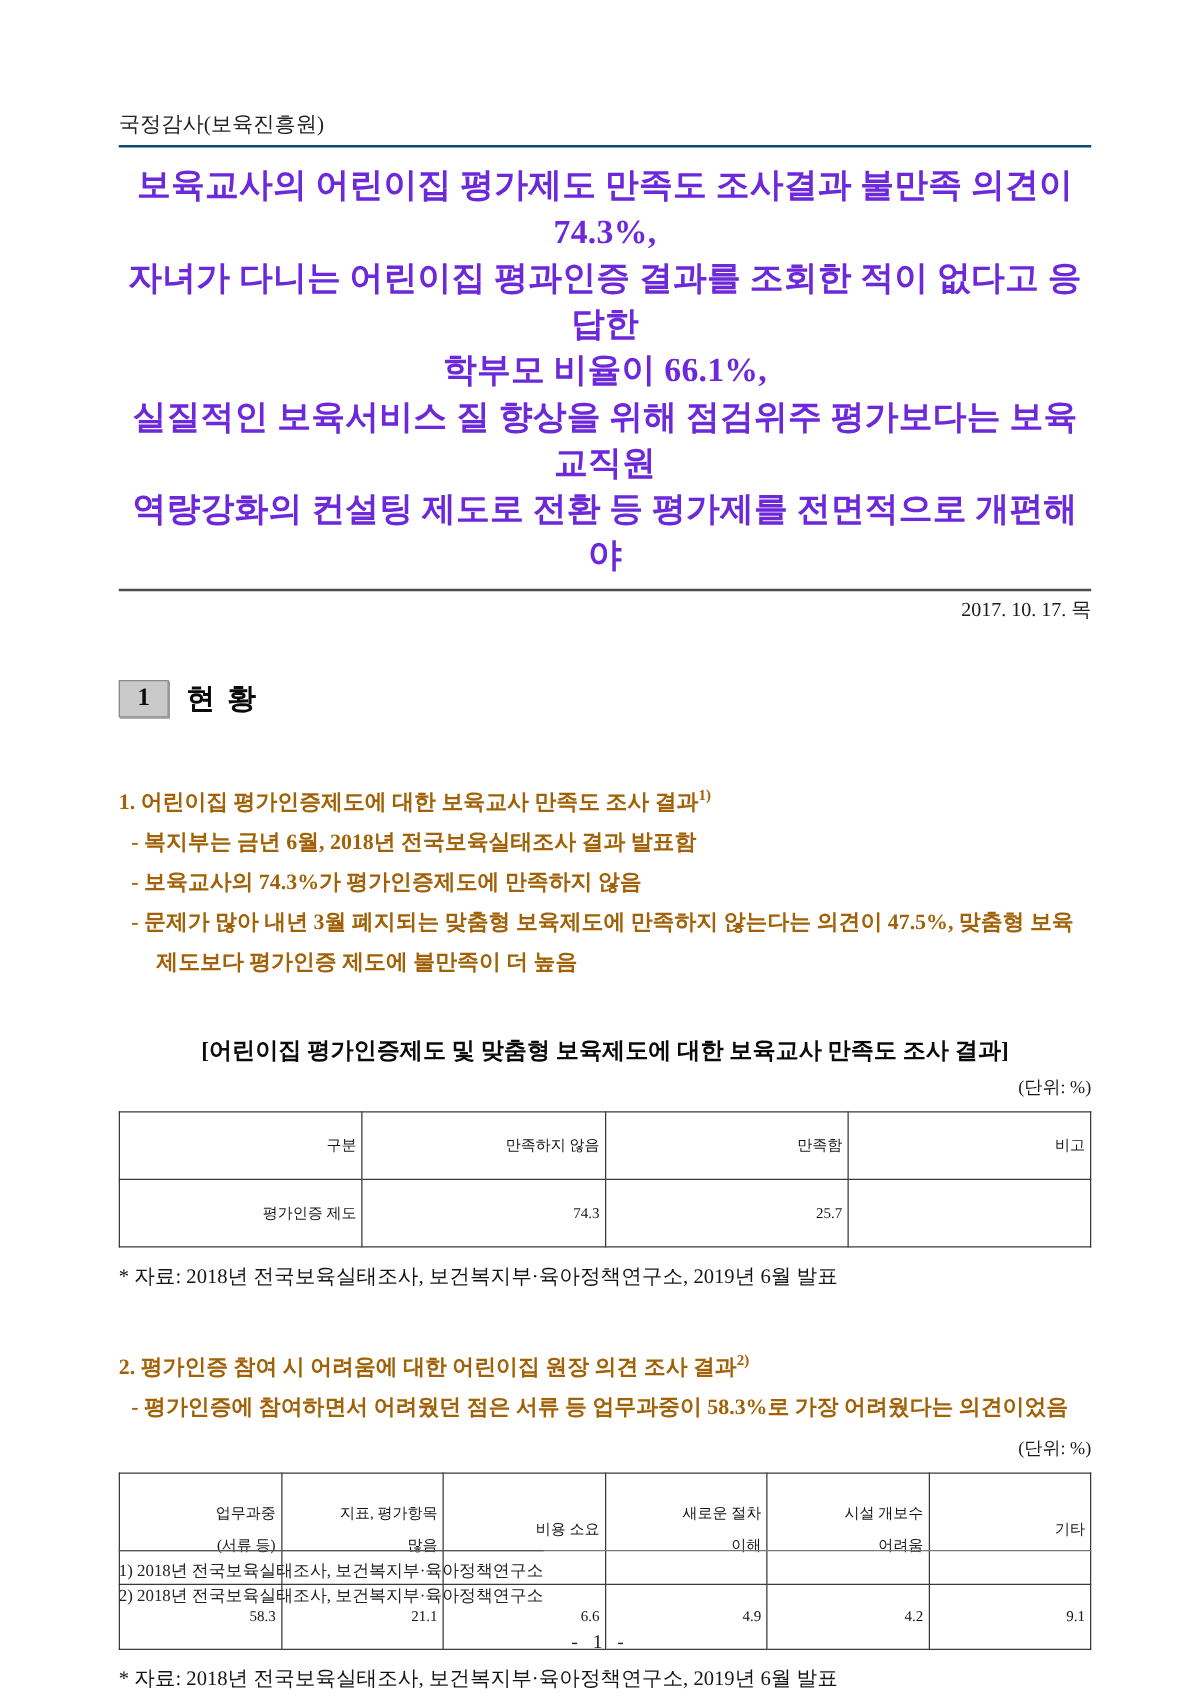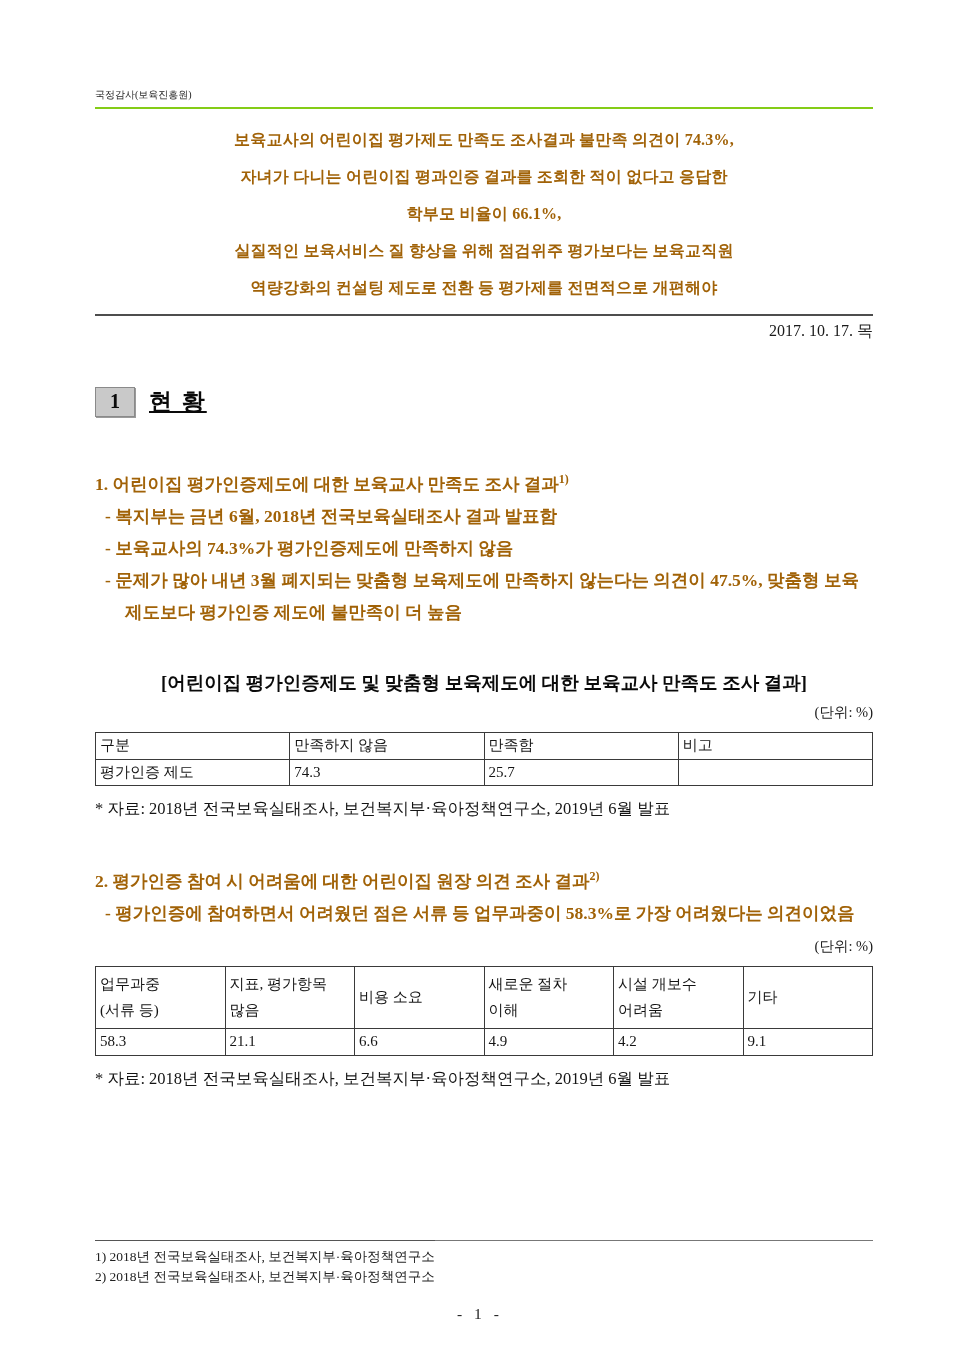--- a/index.html
+++ b/index.html
@@ -12,38 +12,38 @@
     color: #111;
   }
   .content {
     position: absolute;
     left: 95px; top: 0;
     width: 778px;
   }
   
   .doc-header {
     padding-top: 88px;
-    font-size: 10px;
+    font-size: 17px;
     color: #222;
     padding-bottom: 5px;
-    border-bottom: 2px solid #84cc16;
+    border-bottom: 2px solid #0c4a6e;
   }
   
   .title-block {
     margin-top: 12px;
     padding-bottom: 8px;
     border-bottom: 2px solid #4d4d4d;
   }
   .title-line {
     text-align: center;
     font-weight: bold;
-    font-size: 16px;
+    font-size: 27px;
     line-height: 37px;
     letter-spacing: 0.2px;
-    color: #a16207;
+    color: #6d28d9;
   }
   .date-line {
     margin-top: 5px;
     text-align: right;
     font-size: 16px;
     color: #1a1a1a;
   }
   
   .section-head {
     margin-top: 44px;
@@ -57,21 +57,20 @@
     border: 1px solid #8a8a8a;
     box-shadow: 1px 1px 0 #9a9a9a;
     display: flex; align-items: center; justify-content: center;
     font-size: 20px; font-weight: bold; color: #0a0a0a;
   }
   .section-title {
     font-size: 23px;
     font-weight: bold;
     letter-spacing: 2px;
     color: #0a0a0a;
-    text-decoration: underline;
   }
   
   .item { margin-top: 46px; font-size: 17.5px; color: #a16207; font-weight: bold; }
   .item-heading { line-height: 32px; }
   .item-heading sup { font-size: 12px; vertical-align: super; }
   .bullet {
     line-height: 32px;
     padding-left: 30px;
     text-indent: -20px;
   }
@@ -91,26 +90,26 @@
   }
   
   table {
     margin-top: 10px;
     width: 100%;
     border-collapse: collapse;
     table-layout: fixed;
   }
   th, td {
     border: 1px solid #3a3a3a;
-    text-align: left;
+    text-align: right;
     vertical-align: middle;
     font-weight: normal;
-    font-size: 15px;
+    font-size: 12px;
     color: #141414;
-    padding: 3px 4px;
+    padding: 18px 4px;
   }
   .t1 th { height: 27px; }
   .t1 td { height: 26px; }
   .t2 th { height: 62px; white-space: pre-line; line-height: 26px; }
   .t2 td { height: 27px; }
   .source-note {
     margin-top: 12px;
     font-size: 16.5px;
     color: #141414;
   }

